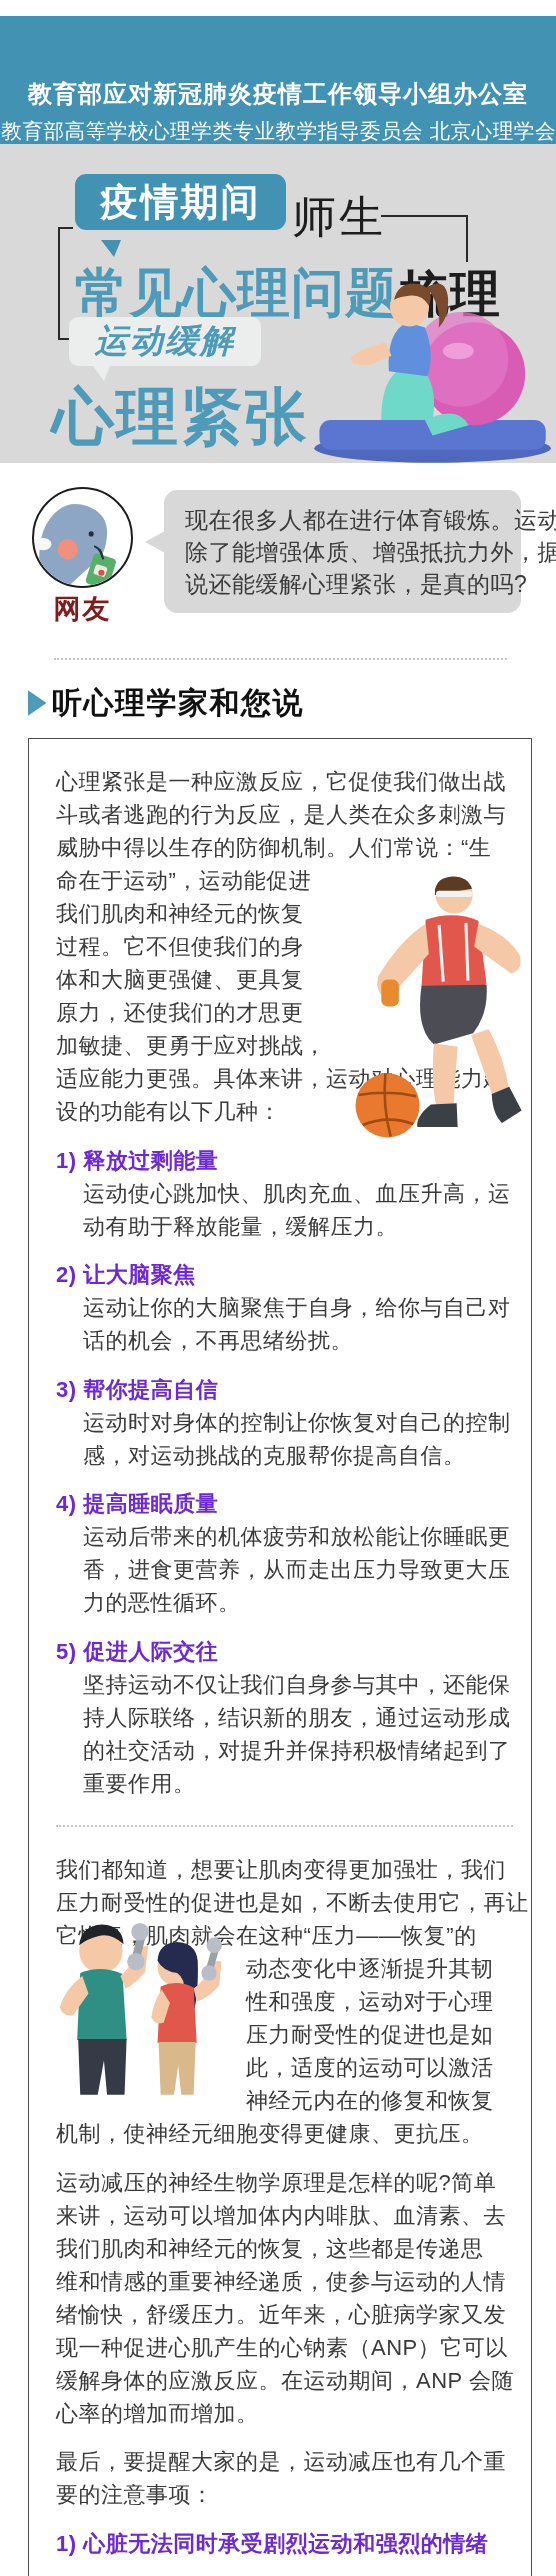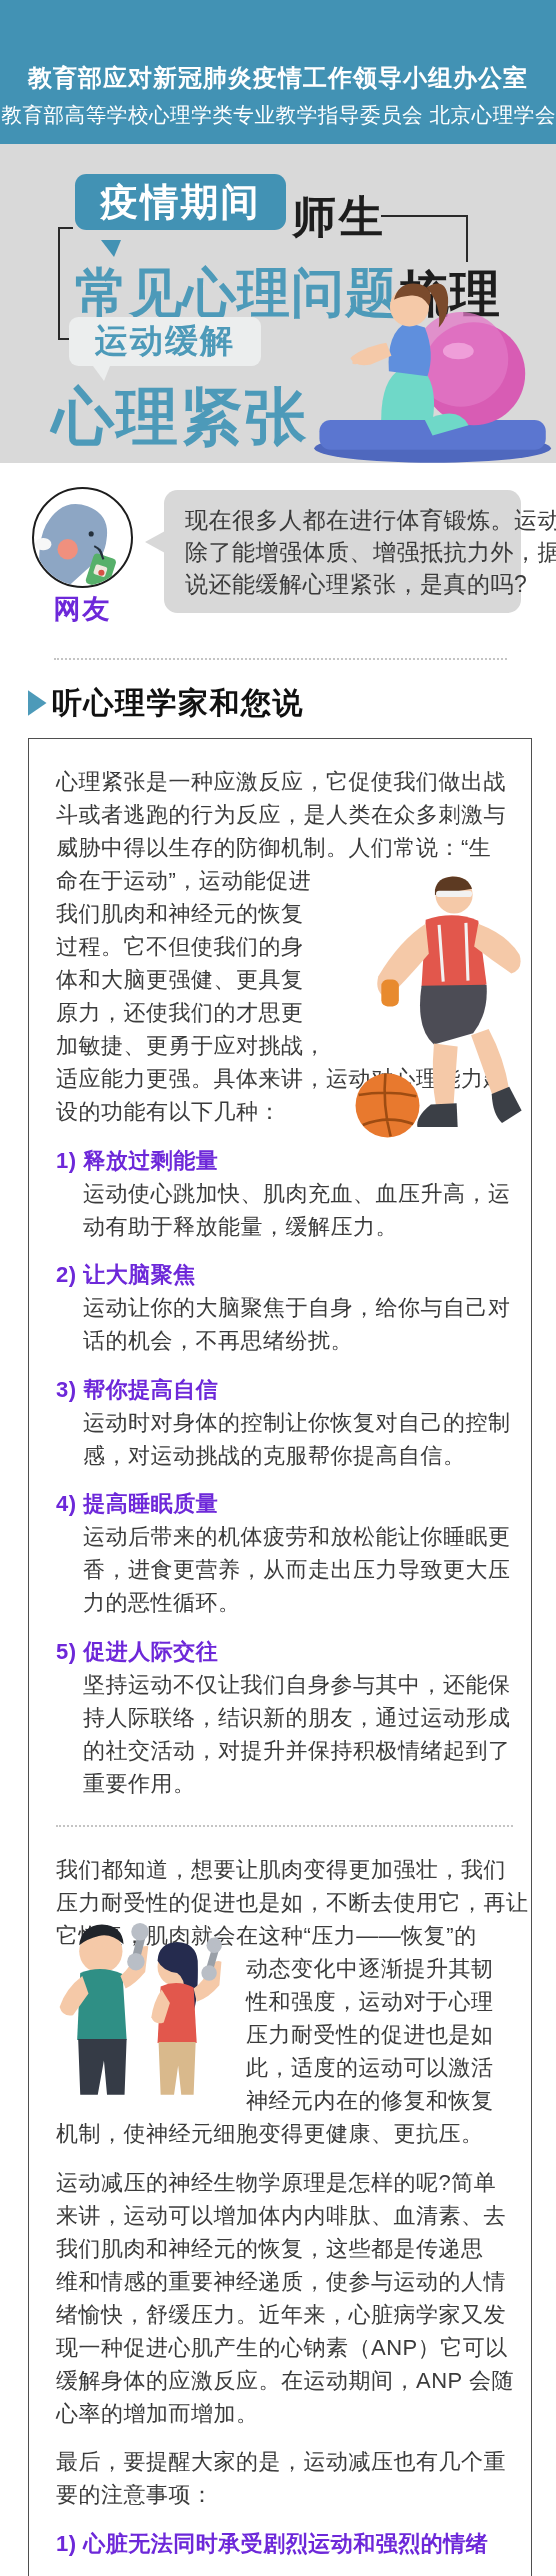--- a/index.html
+++ b/index.html
@@ -13,42 +13,42 @@
   .header .l2{position:absolute;left:0;top:101px;width:556px;text-align:right;
               color:#fff;font-size:20.6px;font-weight:400;letter-spacing:0.5px;}
 
   
   .hero{position:absolute;left:0;top:144px;width:556px;height:319px;background:#d9d9d9;}
   .hero-badge{position:absolute;left:75px;top:30px;width:211px;height:56px;border-radius:11.3px;
               display:flex;align-items:center;justify-content:center;
               color:#fff;font-size:38px;font-weight:700;letter-spacing:2.1px;font-family:Liberation Mono, monospace;}
   .hero-badge-tail{position:absolute;left:101px;top:96px;width:0;height:0;
               border-left:13.4px solid transparent;border-right:7.2px solid transparent;}
-  .hero-shisheng{position:absolute;left:292px;top:44px;font-size:44px;font-weight:700;color:#1d1d1d;letter-spacing:3.1px;}
+  .hero-shisheng{position:absolute;left:292px;top:44px;font-size:44px;font-weight:400;color:#1d1d1d;letter-spacing:3.1px;}
   .bracket-l{position:absolute;left:58px;top:83px;width:13.4px;height:109px;
              border-left:2.1px solid #2a2a2a;border-top:2.1px solid #2a2a2a;border-bottom:2.1px solid #2a2a2a;}
   .bracket-r-h{position:absolute;left:381px;top:71px;width:87px;height:2.1px;background:#2a2a2a;}
   .bracket-r-v{position:absolute;left:466px;top:71px;width:2.1px;height:47px;background:#2a2a2a;}
   .hero-title{position:absolute;left:75px;top:114px;white-space:nowrap;}
   .hero-title .main{font-size:53px;font-weight:700;letter-spacing:1px;}
   .hero-title .suffix{font-size:50px;font-weight:700;color:#1d1d1d;letter-spacing:1px;}
   .hero-sub-badge{position:absolute;left:69px;top:173px;width:192px;height:49px;border-radius:9.3px;
               background:#eceeee;display:flex;align-items:center;justify-content:center;
               font-size:33px;font-weight:700;letter-spacing:2.1px;}
   .hero-sub-tail{position:absolute;left:93px;top:222px;width:0;height:0;
               border-left:11.3px solid transparent;border-right:6.2px solid transparent;
               border-top:15.5px solid #eceeee;}
   .hero-sub-title{position:absolute;left:52px;top:231px;font-size:62px;font-weight:700;letter-spacing:2.1px;white-space:nowrap;}
   .hero-illus{position:absolute;left:304px;top:106px;width:250px;height:214px;}
 
   
   .avatar{position:absolute;left:32px;top:487px;width:101px;height:101px;border-radius:50%;
           background:#fff;border:2.6px solid #1d1d1d;box-sizing:border-box;overflow:hidden;}
   .avatar-label{position:absolute;left:32px;top:591px;width:101px;text-align:center;
-          font-size:27px;font-weight:700;color:#6d28d9;letter-spacing:2.1px;}
+          font-size:27px;font-weight:700;color:#7f1d1d;letter-spacing:2.1px;}
   .q-bubble{position:absolute;left:164px;top:490px;width:357px;height:123px;background:#d8d8d8;border-radius:13.4px;}
   .q-tail{position:absolute;left:145px;top:531px;width:0;height:0;
           border-top:11.3px solid transparent;border-bottom:11.3px solid transparent;border-right:20.6px solid #d8d8d8;}
   .q-lines{position:absolute;left:185px;top:504px;}
   .q-lines .bl{height:32px;line-height:32px;font-size:23px;color:#3b3b3b;letter-spacing:0.5px;white-space:nowrap;}
   .dots{border-top:2.6px dotted #c4c4c4;}
   .sep1{position:absolute;left:54px;top:658px;width:453px;}
 
   
   .sec-head{position:absolute;left:52px;top:683px;font-size:30px;font-weight:700;color:#111;letter-spacing:1.5px;}
@@ -66,42 +66,42 @@
   .divider{border-top:2.6px dotted #c4c4c4;margin:10.3px 2.1px 10.3px 0;}
   .illus{position:absolute;}
   .illus-basketball{left:309px;top:124px;width:196px;height:294px;}
   .illus-couple{left:10.3px;top:1172px;width:201px;height:191px;}
 </style>
 </head>
 <body>
 
 <div id="root">
 
-  <div class="header" style="background:#4292b4;">
+  <div class="header" style="background:#4292b4;margin-top:16px;">
     <div class="l1">教育部应对新冠肺炎疫情工作领导小组办公室</div>
     <div class="l2">教育部高等学校心理学类专业教学指导委员会  北京心理学会</div>
   </div>
 
   <div class="hero">
     <div class="bracket-l"></div>
     <div class="bracket-r-h"></div>
     <div class="bracket-r-v"></div>
 
     <div class="hero-badge" style="background:#4292b4;">
       <span>疫情期间</span>
     </div>
     <div class="hero-badge-tail" style="border-top:17.5px solid #4292b4;"></div>
     <div class="hero-shisheng">师生</div>
 
     <div class="hero-title">
       <span class="main" style="color:#4d9ab9;text-align:center;">常见心理问题</span><span class="suffix">梳理</span>
     </div>
 
     <div class="hero-sub-badge">
-      <span style="color:#4d9ab9;">运动缓解</span>
+      <span style="color:#4d9ab9;font-style:italic;">运动缓解</span>
     </div>
     <div class="hero-sub-tail"></div>
     <div class="hero-sub-title" style="color:#4d9ab9;">心理紧张</div>
 
     <svg class="hero-illus" viewBox="0 0 486 415">
       <ellipse cx="250" cy="385" rx="230" ry="28" fill="#4f68be"></ellipse>
       <rect x="30" y="330" width="440" height="58" rx="22" fill="#5b76d0"></rect>
       <circle cx="330" cy="240" r="100" fill="#d85cb4"></circle>
       <circle cx="305" cy="212" r="92" fill="#e277c6" opacity="0.75"></circle>
       <ellipse cx="300" cy="196" rx="30" ry="16" fill="#f2aade" opacity="0.8"></ellipse>

